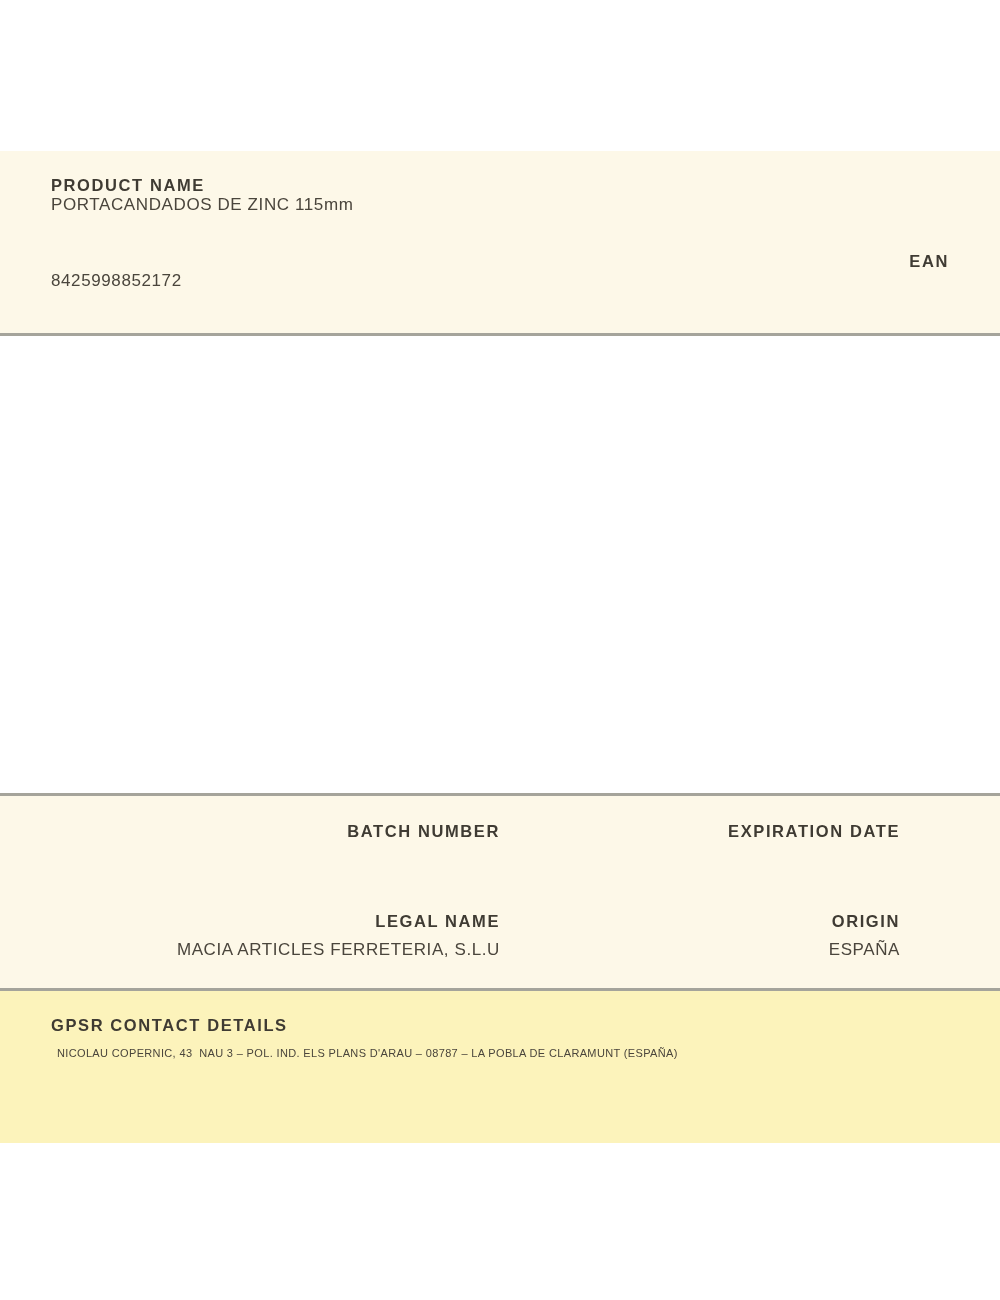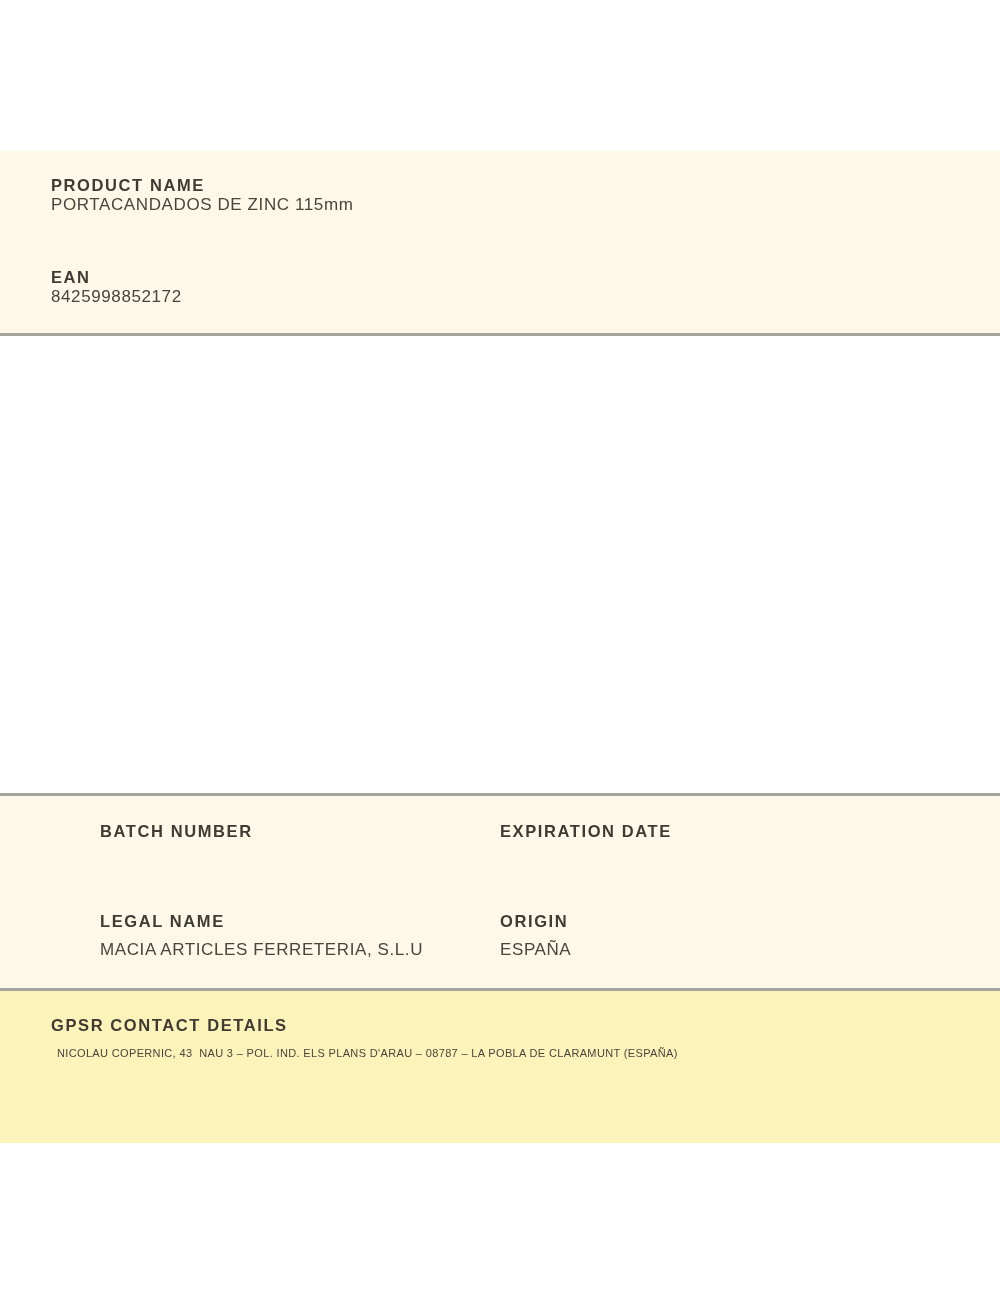--- a/index.html
+++ b/index.html
@@ -30,39 +30,39 @@
     line-height: 20px;
   }
   .value {
     font-size: 17px;
     font-weight: normal;
     letter-spacing: 0.6px;
     color: #4a453c;
     line-height: 20px;
   }
   .product-section .value { }
-  .product-section .ean-label { margin-top: 52px; }
+  .product-section .ean-label { margin-top: 36px; text-align: right; }
 
   
   .gap-middle { height: 457px; background: #ffffff; }
 
   
   .details-section {
     height: 198px;
     background: #fdf8e8;
     border-top: 3px solid #a5a49b;
     border-bottom: 3px solid #a5a49b;
     padding-top: 25px;
   }
   .details-grid {
     width: 800px;
     margin: 0 auto;
     display: grid;
     grid-template-columns: 400px 400px;
-    text-align: left;
+    text-align: right;
   }
   .details-grid .row2 { margin-top: 70px; }
   .details-grid .cell-value { margin-top: 9px; }
 
   
   .gpsr-section {
     height: 152px;
     background: #fcf3bb;
     padding: 24px 40px 0 51px;
   }

